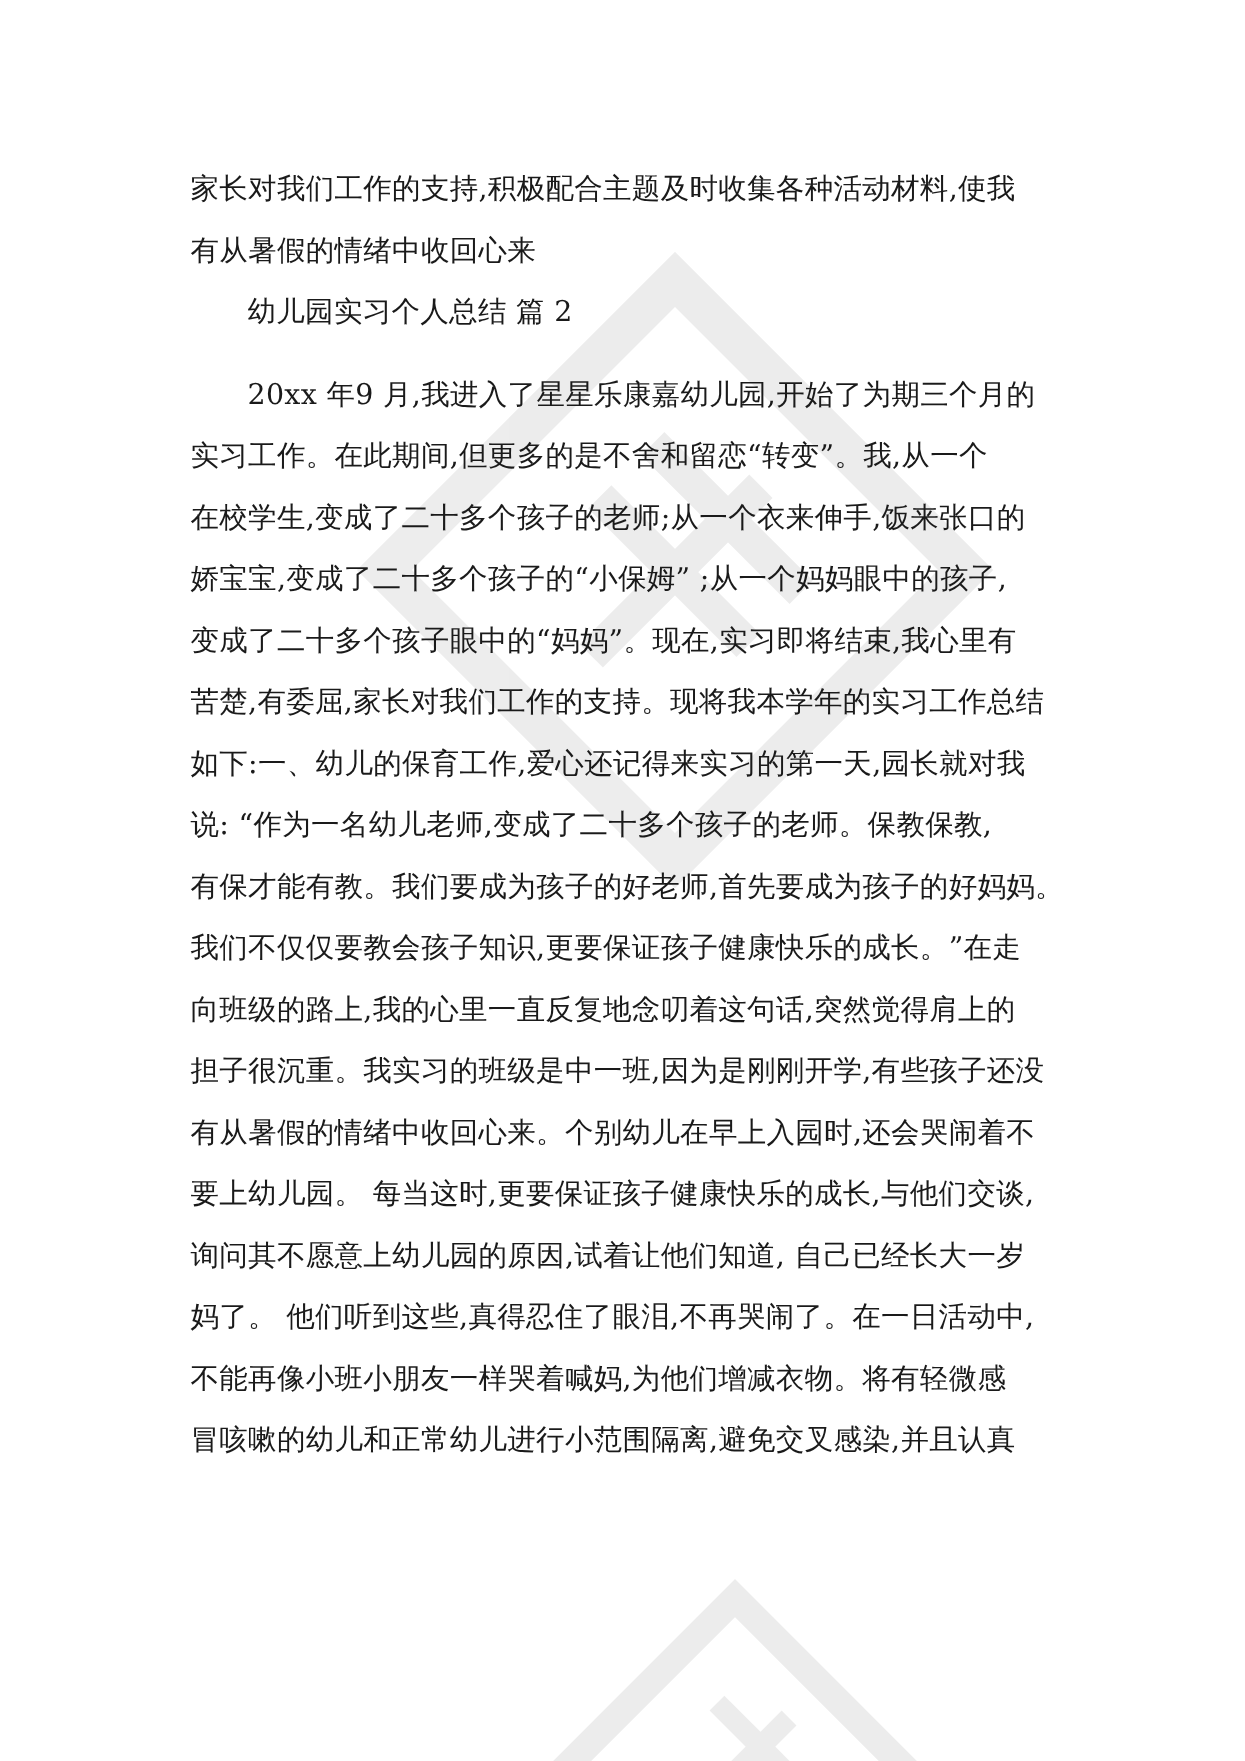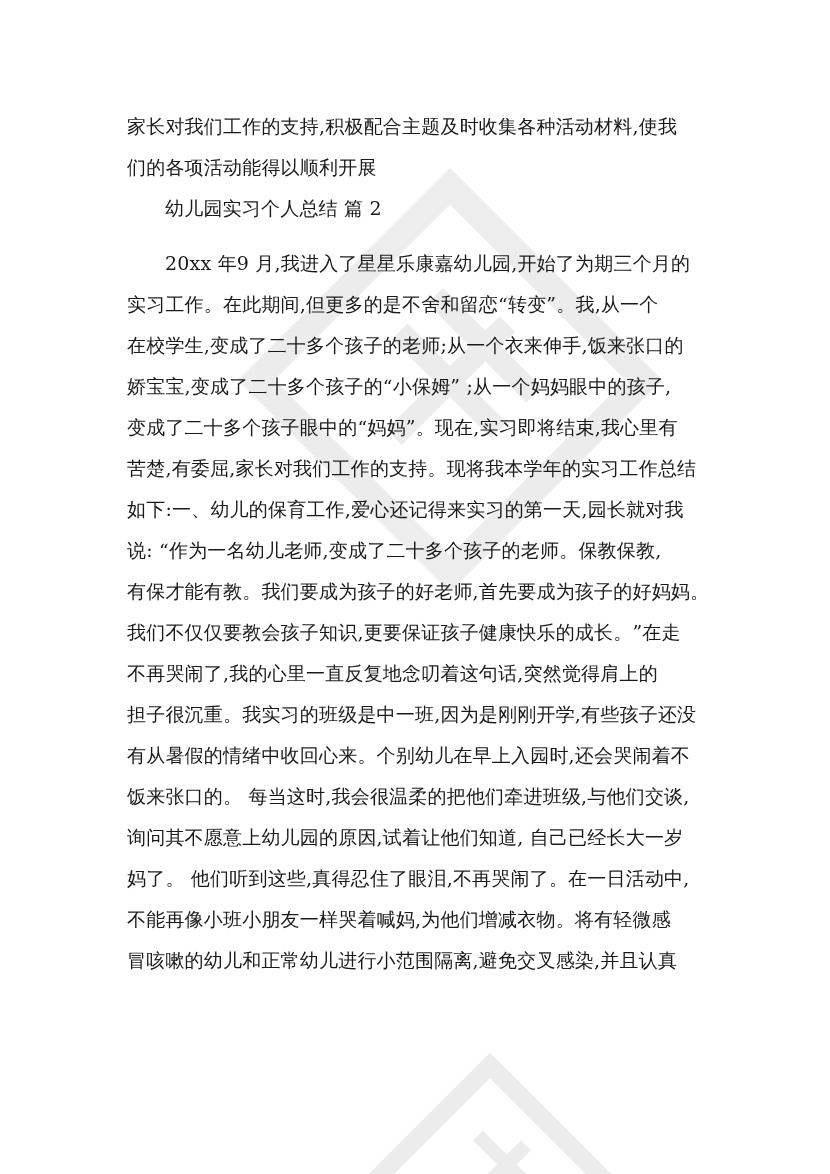--- a/index.html
+++ b/index.html
@@ -84,37 +84,37 @@
   </div>
 
   <div class="watermark wm2">
     <div class="wm-box" style="border-width:18px;"></div>
     <div class="wm-bar" style="left:50px;top:60px;width:80px;height:14px;"></div>
     <div class="wm-bar" style="left:84px;top:40px;width:14px;height:100px;"></div>
   </div>
 
   <div class="content">
     <div class="line">家长对我们工作的支持,积极配合主题及时收集各种活动材料,使我</div>
-    <div class="line">们的各项活动能得以顺利开展</div>
+    <div class="line">有从暑假的情绪中收回心来</div>
 
     <div class="line indent">幼儿园实习个人总结 篇 2</div>
     <div class="gap"></div>
 
     <div class="line indent">20xx 年9 月,我进入了星星乐康嘉幼儿园,开始了为期三个月的</div>
     <div class="line">实习工作。在此期间,但更多的是不舍和留恋“转变”。我,从一个</div>
     <div class="line">在校学生,变成了二十多个孩子的老师;从一个衣来伸手,饭来张口的</div>
     <div class="line">娇宝宝,变成了二十多个孩子的“小保姆” ;从一个妈妈眼中的孩子,</div>
     <div class="line">变成了二十多个孩子眼中的“妈妈”。现在,实习即将结束,我心里有</div>
     <div class="line">苦楚,有委屈,家长对我们工作的支持。现将我本学年的实习工作总结</div>
     <div class="line">如下:一、幼儿的保育工作,爱心还记得来实习的第一天,园长就对我</div>
     <div class="line">说: “作为一名幼儿老师,变成了二十多个孩子的老师。保教保教,</div>
     <div class="line">有保才能有教。我们要成为孩子的好老师,首先要成为孩子的好妈妈。</div>
     <div class="line">我们不仅仅要教会孩子知识,更要保证孩子健康快乐的成长。”在走</div>
-    <div class="line">不再哭闹了,我的心里一直反复地念叨着这句话,突然觉得肩上的</div>
+    <div class="line">向班级的路上,我的心里一直反复地念叨着这句话,突然觉得肩上的</div>
     <div class="line">担子很沉重。我实习的班级是中一班,因为是刚刚开学,有些孩子还没</div>
     <div class="line">有从暑假的情绪中收回心来。个别幼儿在早上入园时,还会哭闹着不</div>
-    <div class="line">饭来张口的。 每当这时,我会很温柔的把他们牵进班级,与他们交谈,</div>
+    <div class="line">要上幼儿园。 每当这时,更要保证孩子健康快乐的成长,与他们交谈,</div>
     <div class="line">询问其不愿意上幼儿园的原因,试着让他们知道, 自己已经长大一岁</div>
     <div class="line">妈了。 他们听到这些,真得忍住了眼泪,不再哭闹了。在一日活动中,</div>
     <div class="line">不能再像小班小朋友一样哭着喊妈,为他们增减衣物。将有轻微感</div>
     <div class="line">冒咳嗽的幼儿和正常幼儿进行小范围隔离,避免交叉感染,并且认真</div>
   </div>
 </div>
 
 </body></html>

